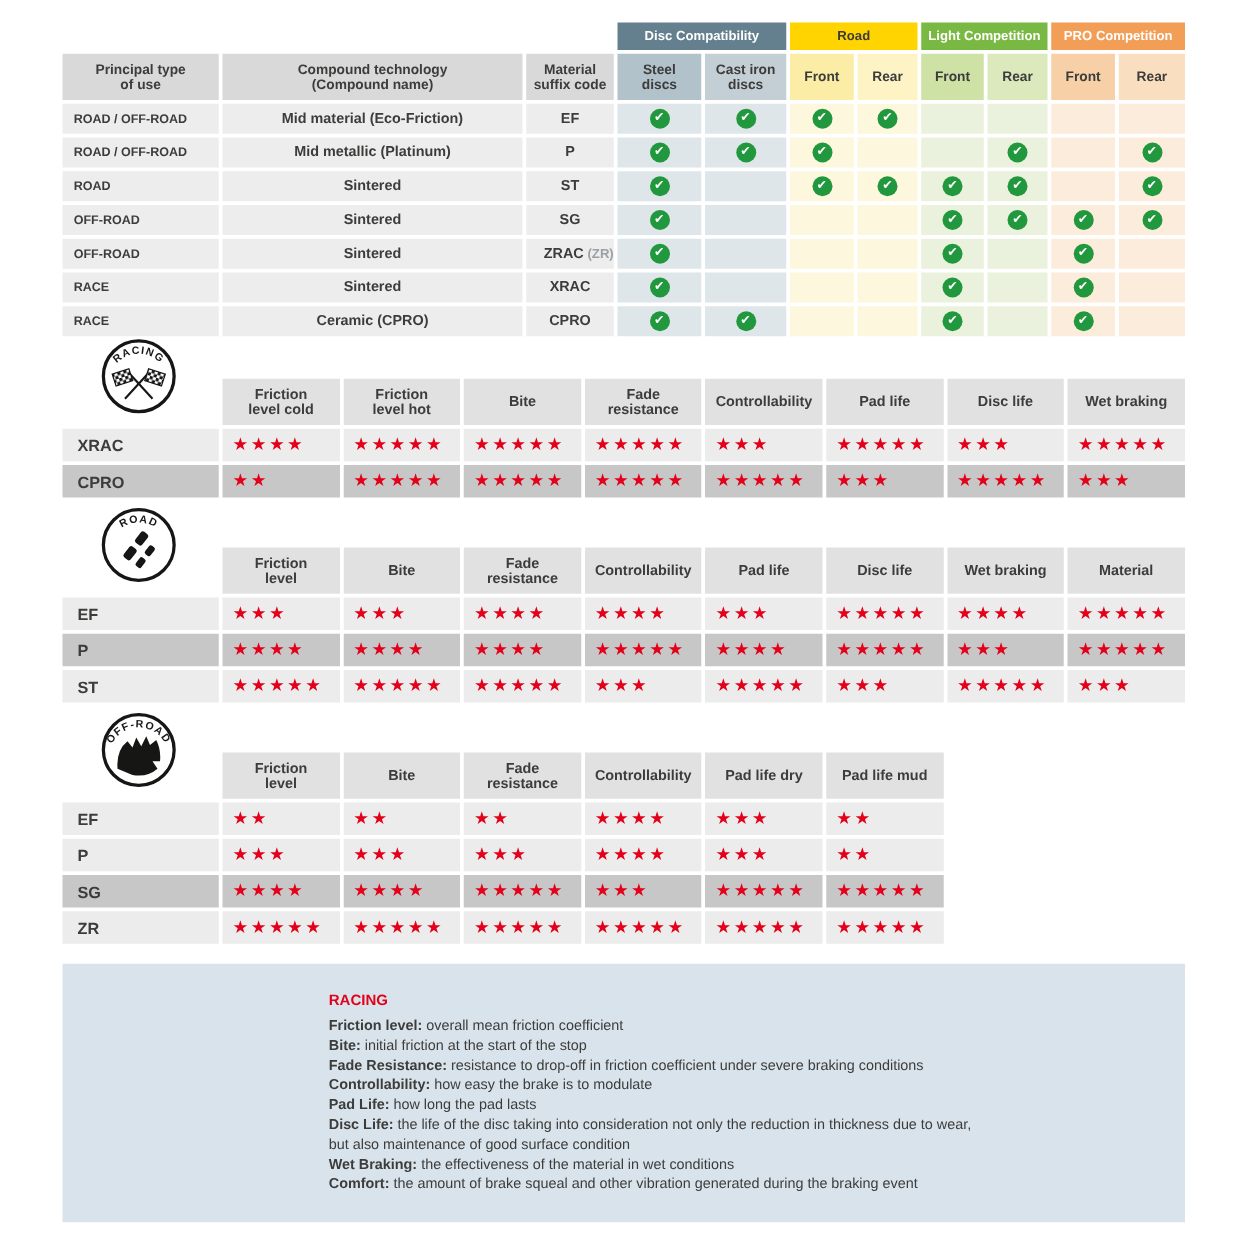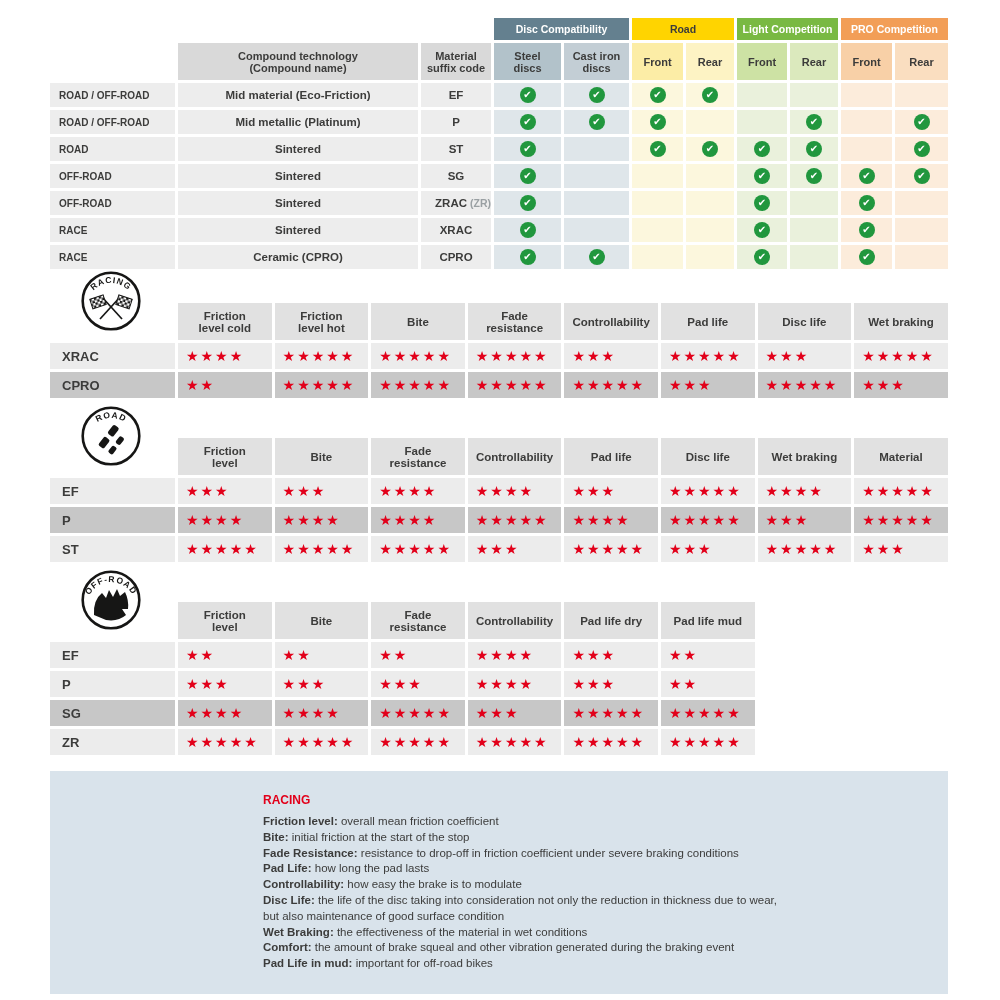--- a/index.html
+++ b/index.html
@@ -48,20 +48,22 @@
 </head>
 <body>
 
 <div class="page">
 
   <div class="grid compat" id="compat-table">
       <div class="gh" style="grid-area: 1 / 4 / auto / span 2; background: rgb(100, 128, 143); color: rgb(255, 255, 255);">Disc Compatibility</div>
       <div class="gh" style="grid-area: 1 / 6 / auto / span 2; background: rgb(255, 212, 0); color: rgb(60, 60, 59);">Road</div>
       <div class="gh" style="grid-area: 1 / 8 / auto / span 2; background: rgb(121, 185, 67); color: rgb(255, 255, 255);">Light Competition</div>
       <div class="gh" style="grid-area: 1 / 10 / auto / span 2; background: rgb(242, 158, 87); color: rgb(255, 255, 255);">PRO Competition</div>
+      <div class="mh" style="grid-area: 2 / 1;">Principal type
+of use</div>
       <div class="mh" style="grid-area: 2 / 2;">Compound technology
 (Compound name)</div>
       <div class="mh" style="grid-area: 2 / 3;">Material
 suffix code</div>
       <div class="sh" style="grid-area: 2 / 4; background: rgb(178, 194, 202);">Steel
 discs</div>
       <div class="sh" style="grid-area: 2 / 5; background: rgb(195, 206, 213);">Cast iron
 discs</div>
       <div class="sh" style="grid-area: 2 / 6; background: rgb(252, 237, 166);">Front</div>
       <div class="sh" style="grid-area: 2 / 7; background: rgb(253, 243, 196);">Rear</div>
@@ -387,23 +389,22 @@
         <div class="rs" style="background: rgb(236, 236, 236); color: rgb(226, 0, 26);">★★★★★</div>
       </div>
   </section>
 
   <div class="legend">
     <div class="legend-title">RACING</div>
     <div id="legend-items">
         <div class="li-item"><b>Friction level:</b> overall mean friction coefficient</div>
         <div class="li-item"><b>Bite:</b> initial friction at the start of the stop</div>
         <div class="li-item"><b>Fade Resistance:</b> resistance to drop-off in friction coefficient under severe braking conditions</div>
+        <div class="li-item"><b>Controllability:</b> how easy the brake is to modulate</div>
         <div class="li-item"><b>Pad Life:</b> how long the pad lasts</div>
-        <div class="li-item"><b>Controllability:</b> how easy the brake is to modulate</div>
         <div class="li-item"><b>Disc Life:</b> the life of the disc taking into consideration not only the reduction in thickness due to wear,
 but also maintenance of good surface condition</div>
         <div class="li-item"><b>Wet Braking:</b> the effectiveness of the material in wet conditions</div>
         <div class="li-item"><b>Comfort:</b> the amount of brake squeal and other vibration generated during the braking event</div>
-        <div class="li-item"><b>Pad Life in mud:</b> important for off-road bikes</div>
       </div>
   </div>
 
 </div>
 
 </body></html>

